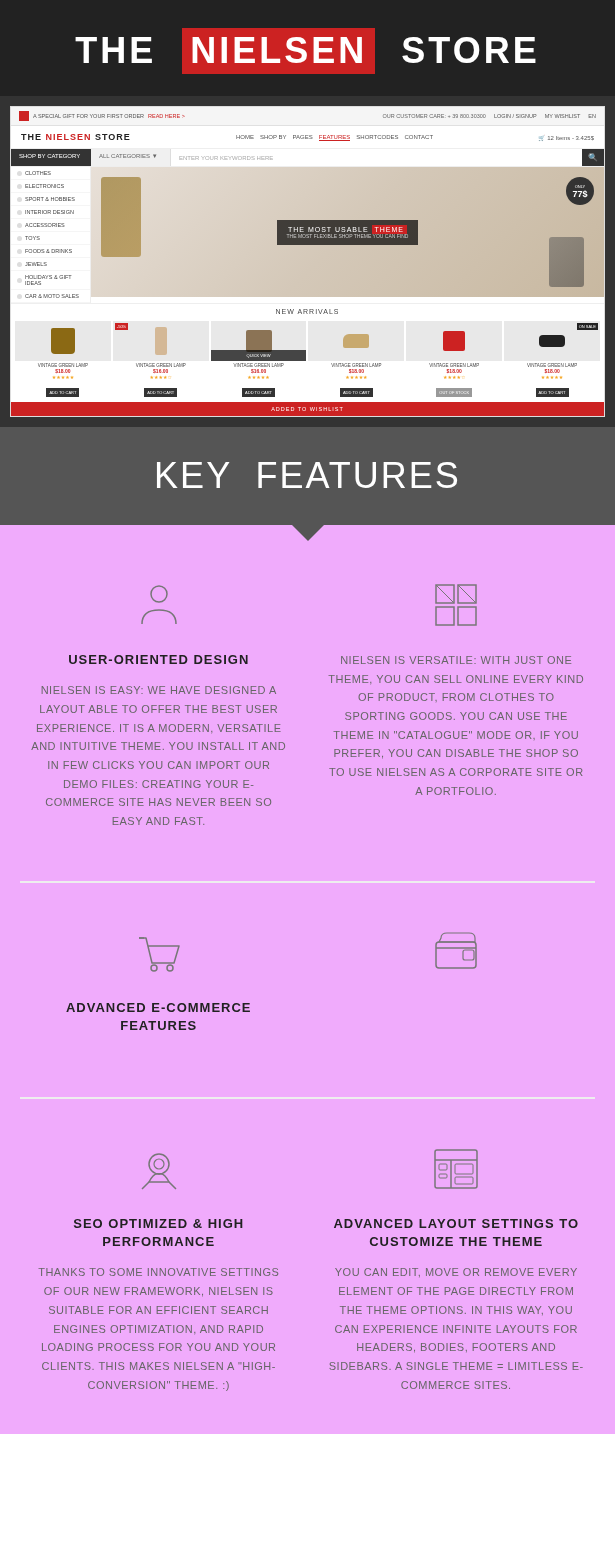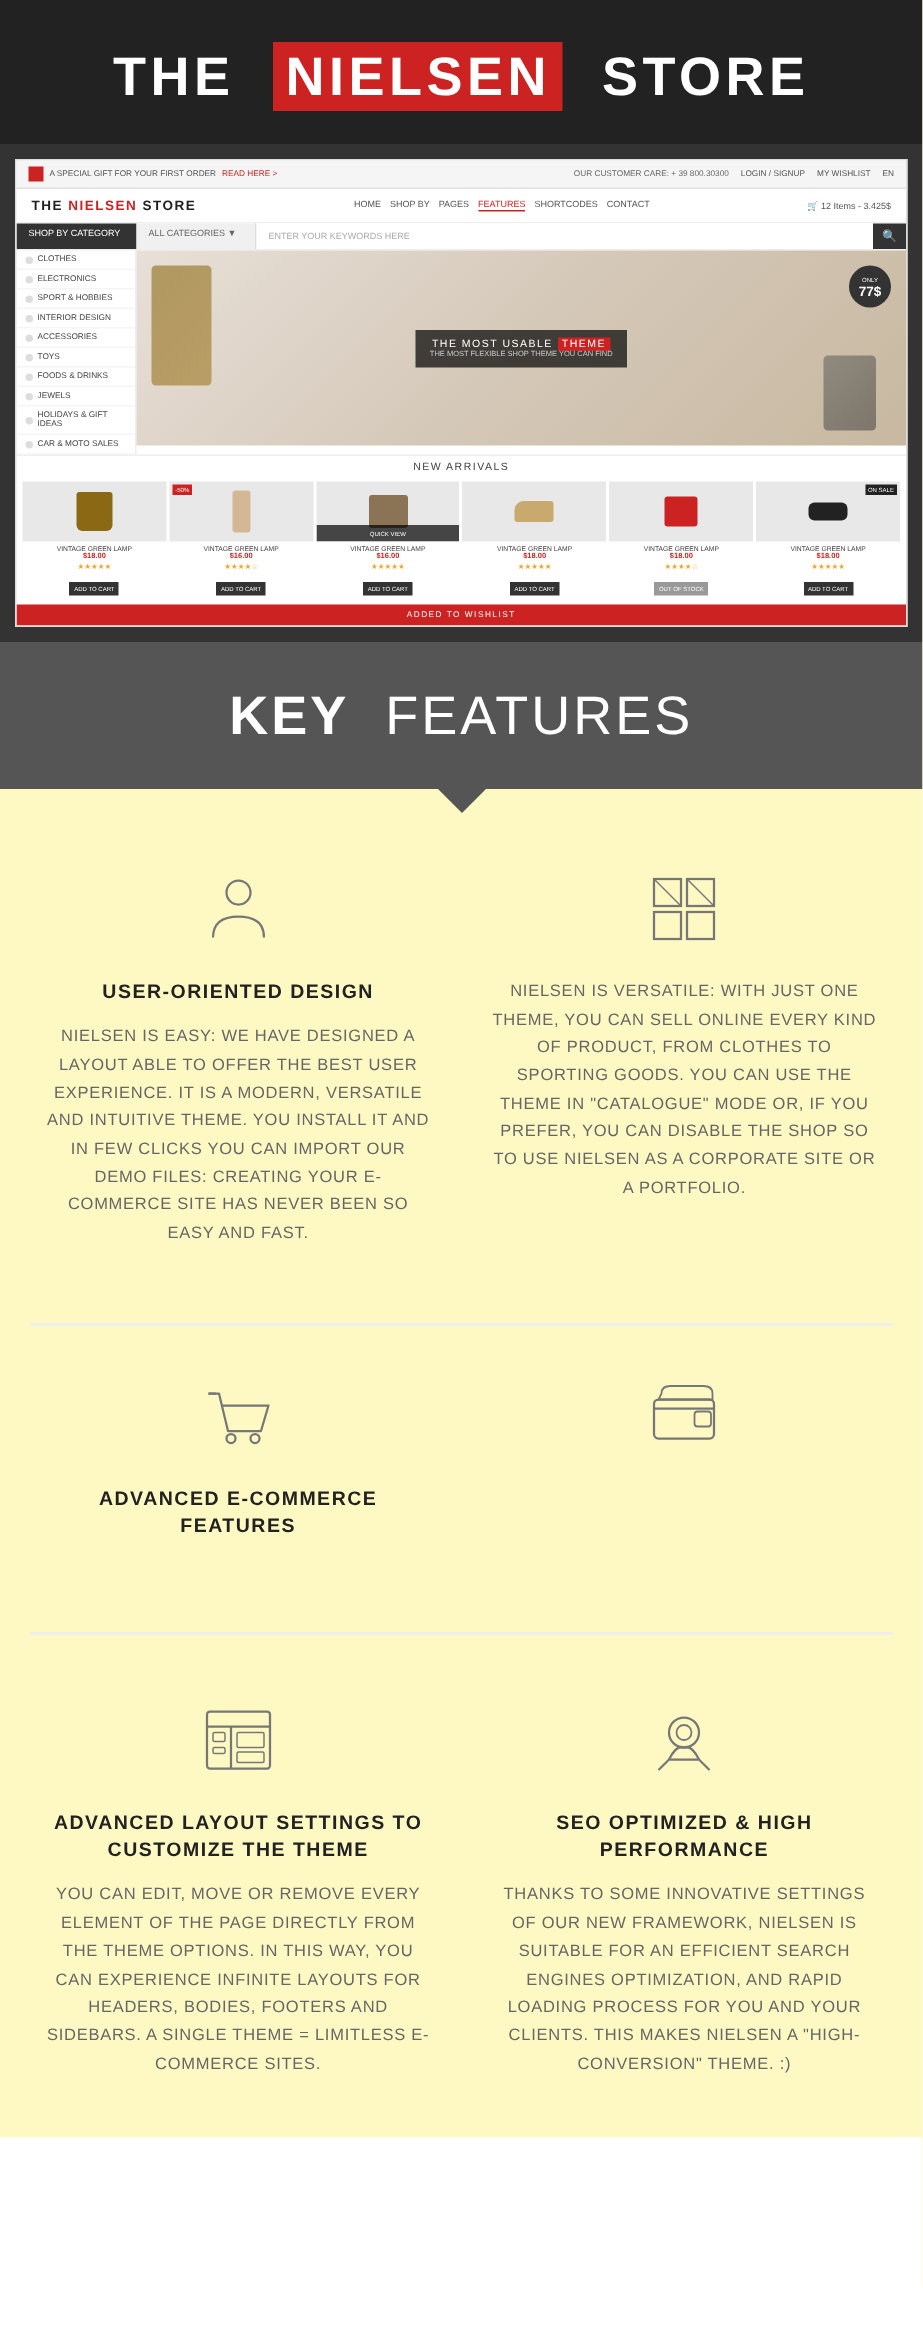--- a/index.html
+++ b/index.html
@@ -309,38 +309,38 @@
       position: relative;
     }
     .key-features-title {
       font-size: 36px;
       font-weight: 400;
       color: #fff;
       text-transform: uppercase;
       letter-spacing: 2px;
     }
     .key-features-title strong {
-      font-weight: 700;
+      font-weight: 400;
     }
     .key-features-arrow {
       position: absolute;
       bottom: -16px;
       left: 50%;
       transform: translateX(-50%);
       width: 0;
       height: 0;
       border-left: 20px solid transparent;
       border-right: 20px solid transparent;
       border-top: 20px solid #555;
       z-index: 10;
     }
 
     
     .features-section {
-      background: #fef9c3;
+      background: #f0abfc;
       padding: 40px 20px 0;
     }
     .features-row {
       display: flex;
       gap: 20px;
       padding-bottom: 40px;
       border-bottom: 1px solid #eee;
       margin-bottom: 0;
     }
     .features-row:last-child {
@@ -572,21 +572,21 @@
           <line x1="5" y1="5" x2="23" y2="23" stroke="#777" stroke-width="1"></line>
           <line x1="27" y1="5" x2="45" y2="23" stroke="#777" stroke-width="1"></line>
         </svg>
       </div>
       <div class="feature-desc">NIELSEN IS VERSATILE: WITH JUST ONE THEME, YOU CAN SELL ONLINE EVERY KIND OF PRODUCT, FROM CLOTHES TO SPORTING GOODS. YOU CAN USE THE THEME IN "CATALOGUE" MODE OR, IF YOU PREFER, YOU CAN DISABLE THE SHOP SO TO USE NIELSEN AS A CORPORATE SITE OR A PORTFOLIO.</div>
     </div>
   </div>
 
   <hr class="divider-line">
 
-  <div class="features-row" style="padding-top:20px;">
+  <div class="features-row" style="padding-top:30px;">
     <div class="feature-item">
       <div class="feature-icon">
         <svg viewBox="0 0 50 50">
           <path d="M5 10 L12 10 L18 35 L40 35 L45 18 L14 18" stroke="#777" stroke-width="1.5" fill="none" stroke-linejoin="round"></path>
           <circle cx="20" cy="40" r="3" stroke="#777" stroke-width="1.5" fill="none"></circle>
           <circle cx="36" cy="40" r="3" stroke="#777" stroke-width="1.5" fill="none"></circle>
           <line x1="5" y1="10" x2="10" y2="10" stroke="#777" stroke-width="1.5"></line>
         </svg>
       </div>
       <div class="feature-title">ADVANCED E-COMMERCE FEATURES</div>
@@ -599,42 +599,42 @@
           <rect x="32" y="22" width="11" height="10" rx="2" stroke="#777" stroke-width="1.2" fill="none"></rect>
           <path d="M10 10 Q10 5 16 5 L38 5 Q44 5 44 10 L44 14 L8 14 Z" stroke="#777" stroke-width="1.2" fill="none"></path>
         </svg>
       </div>
     </div>
   </div>
 
   <hr class="divider-line">
 
   <div class="features-row" style="padding-top:30px; padding-bottom:30px;">
+    <div class="feature-item">
+      <div class="feature-icon">
+        <svg viewBox="0 0 50 50">
+          <circle cx="25" cy="20" r="10" stroke="#777" stroke-width="1.5" fill="none"></circle>
+          <circle cx="25" cy="20" r="5" stroke="#777" stroke-width="1.2" fill="none"></circle>
+          <path d="M15 38 Q20 28 25 30 Q30 28 35 38" stroke="#777" stroke-width="1.5" fill="none"></path>
+          <path d="M8 45 L15 38 L35 38 L42 45" stroke="#777" stroke-width="1.5" fill="none"></path>
+        </svg>
+      </div>
+      <div class="feature-title">SEO OPTIMIZED &amp; HIGH PERFORMANCE</div>
+      <div class="feature-desc">THANKS TO SOME INNOVATIVE SETTINGS OF OUR NEW FRAMEWORK, NIELSEN IS SUITABLE FOR AN EFFICIENT SEARCH ENGINES OPTIMIZATION, AND RAPID LOADING PROCESS FOR YOU AND YOUR CLIENTS. THIS MAKES NIELSEN A "HIGH-CONVERSION" THEME. :)</div>
+    </div>
     <div class="feature-item">
       <div class="feature-icon">
         <svg viewBox="0 0 50 50">
           <rect x="4" y="6" width="42" height="38" rx="2" stroke="#777" stroke-width="1.5" fill="none"></rect>
           <line x1="4" y1="16" x2="46" y2="16" stroke="#777" stroke-width="1.5"></line>
           <line x1="20" y1="16" x2="20" y2="44" stroke="#777" stroke-width="1.5"></line>
           <rect x="8" y="20" width="8" height="6" rx="1" stroke="#777" stroke-width="1" fill="none"></rect>
           <rect x="8" y="30" width="8" height="4" rx="1" stroke="#777" stroke-width="1" fill="none"></rect>
           <rect x="24" y="20" width="18" height="10" rx="1" stroke="#777" stroke-width="1" fill="none"></rect>
           <rect x="24" y="33" width="18" height="7" rx="1" stroke="#777" stroke-width="1" fill="none"></rect>
         </svg>
       </div>
       <div class="feature-title">ADVANCED LAYOUT SETTINGS TO CUSTOMIZE THE THEME</div>
       <div class="feature-desc">YOU CAN EDIT, MOVE OR REMOVE EVERY ELEMENT OF THE PAGE DIRECTLY FROM THE THEME OPTIONS. IN THIS WAY, YOU CAN EXPERIENCE INFINITE LAYOUTS FOR HEADERS, BODIES, FOOTERS AND SIDEBARS. A SINGLE THEME = LIMITLESS E-COMMERCE SITES.</div>
     </div>
-    <div class="feature-item">
-      <div class="feature-icon">
-        <svg viewBox="0 0 50 50">
-          <circle cx="25" cy="20" r="10" stroke="#777" stroke-width="1.5" fill="none"></circle>
-          <circle cx="25" cy="20" r="5" stroke="#777" stroke-width="1.2" fill="none"></circle>
-          <path d="M15 38 Q20 28 25 30 Q30 28 35 38" stroke="#777" stroke-width="1.5" fill="none"></path>
-          <path d="M8 45 L15 38 L35 38 L42 45" stroke="#777" stroke-width="1.5" fill="none"></path>
-        </svg>
-      </div>
-      <div class="feature-title">SEO OPTIMIZED &amp; HIGH PERFORMANCE</div>
-      <div class="feature-desc">THANKS TO SOME INNOVATIVE SETTINGS OF OUR NEW FRAMEWORK, NIELSEN IS SUITABLE FOR AN EFFICIENT SEARCH ENGINES OPTIMIZATION, AND RAPID LOADING PROCESS FOR YOU AND YOUR CLIENTS. THIS MAKES NIELSEN A "HIGH-CONVERSION" THEME. :)</div>
-    </div>
   </div>
 
 </div>
 
 </body></html>

